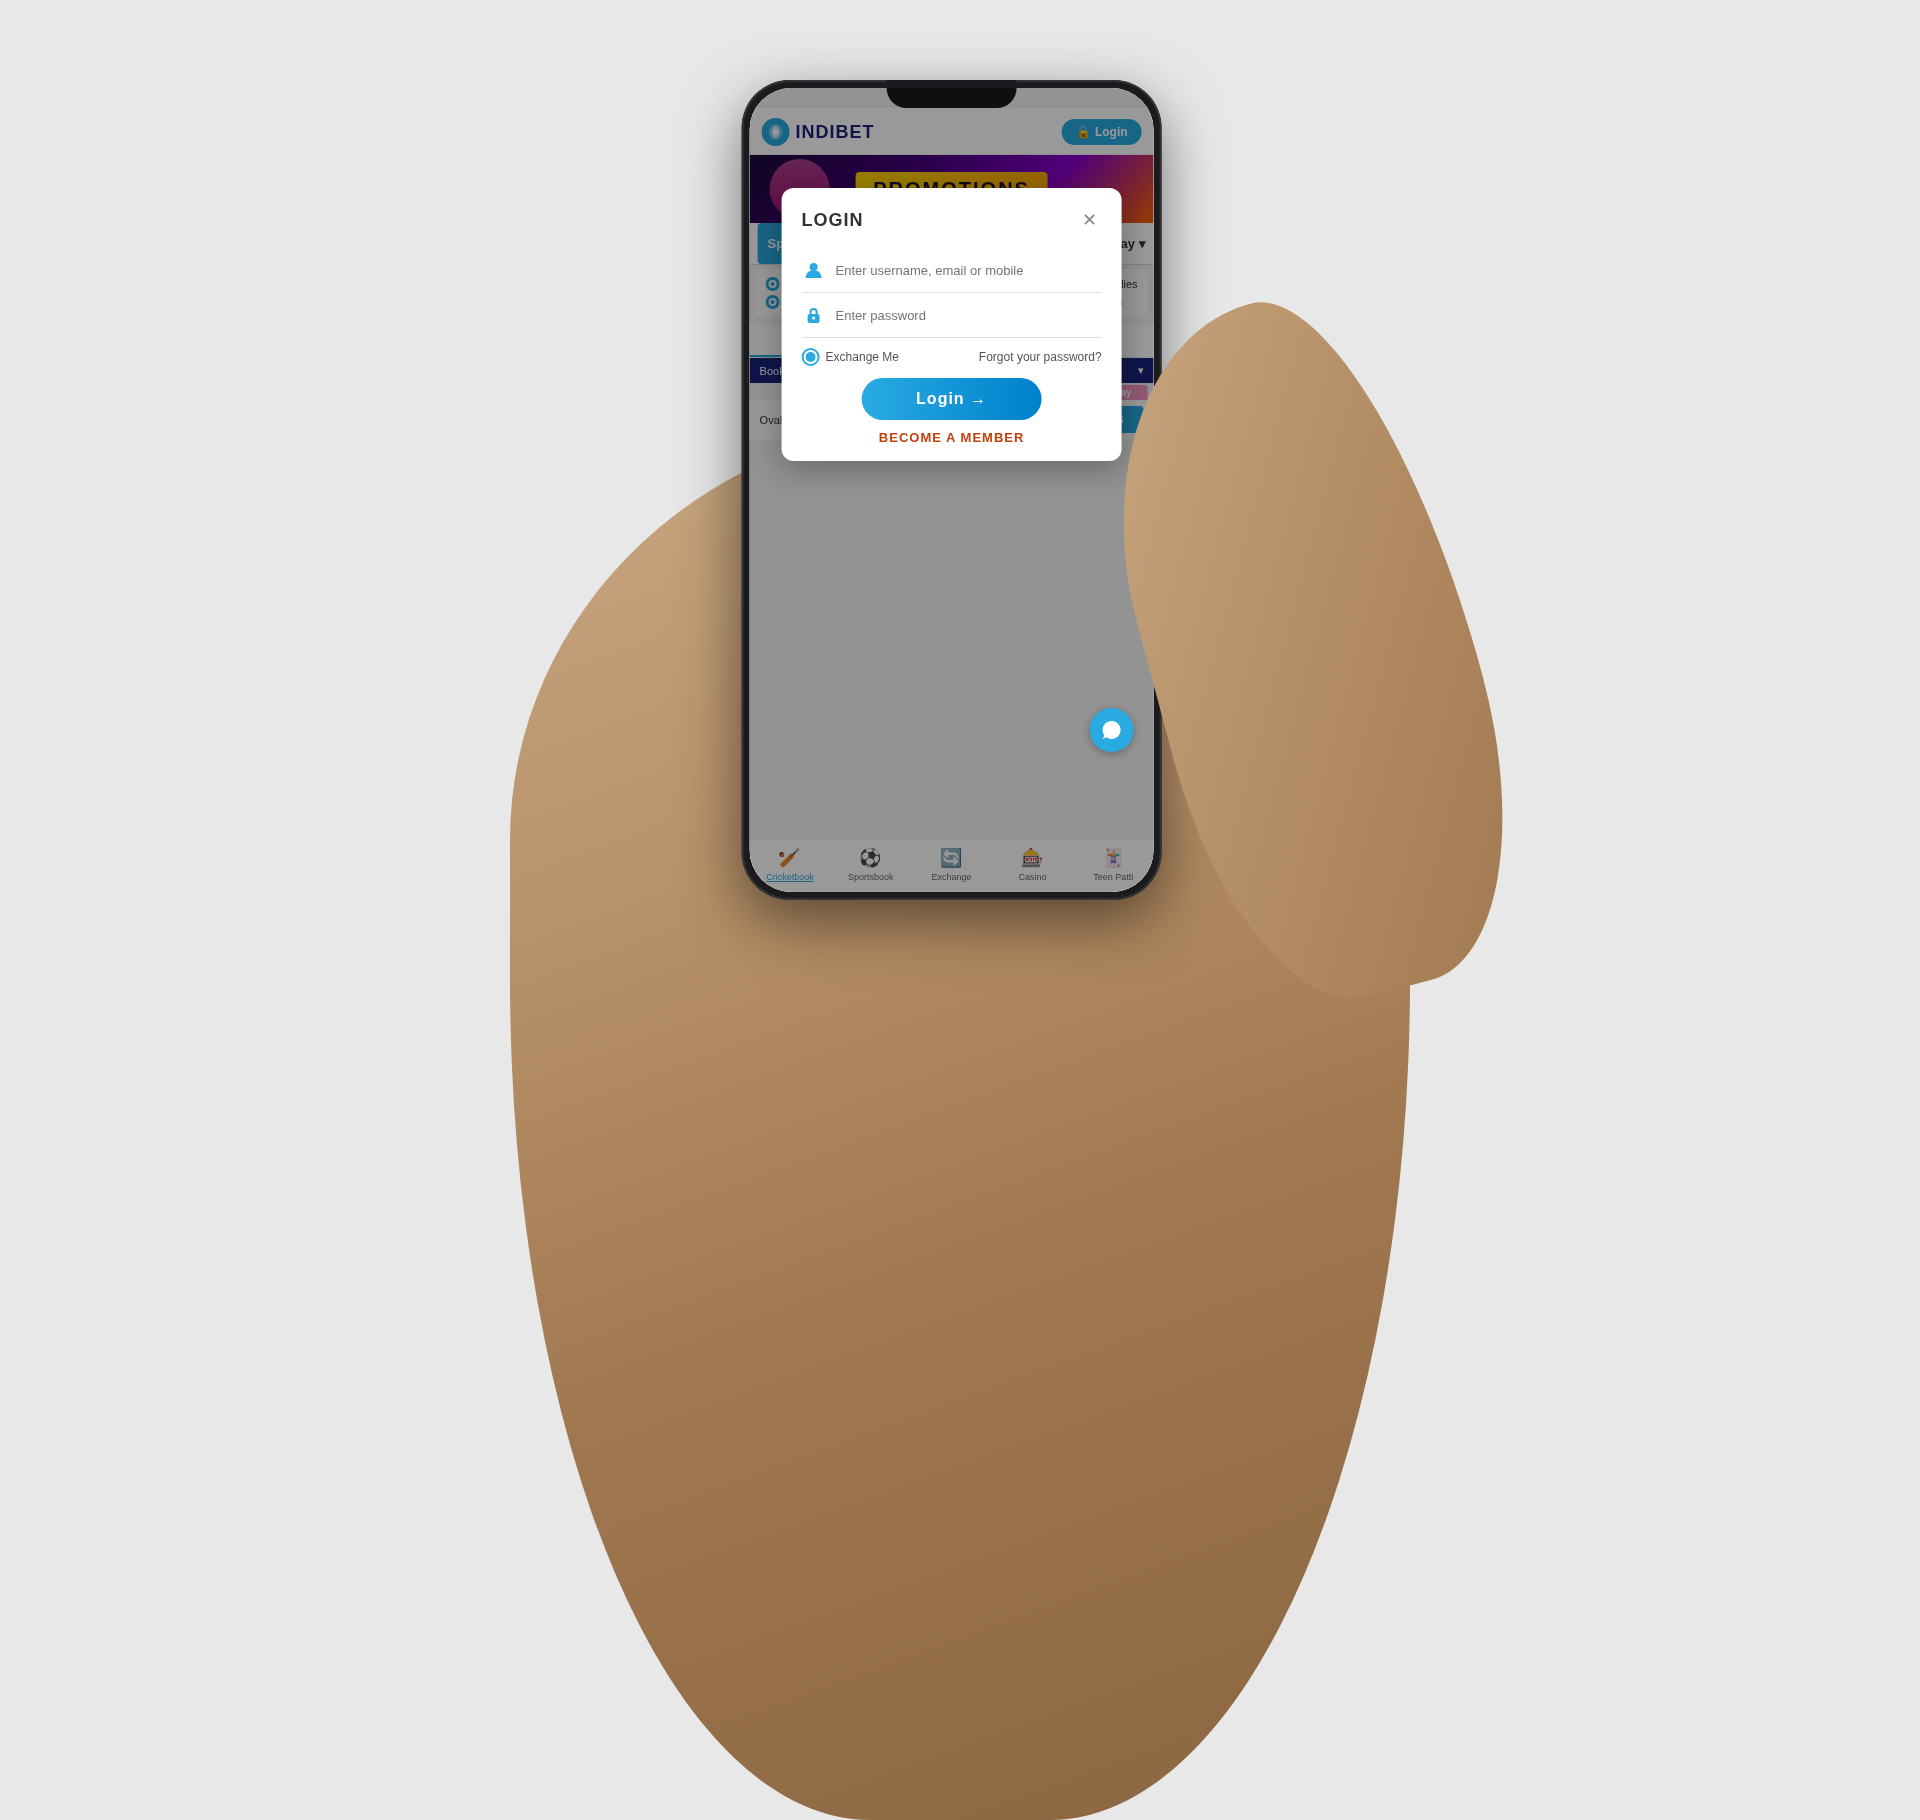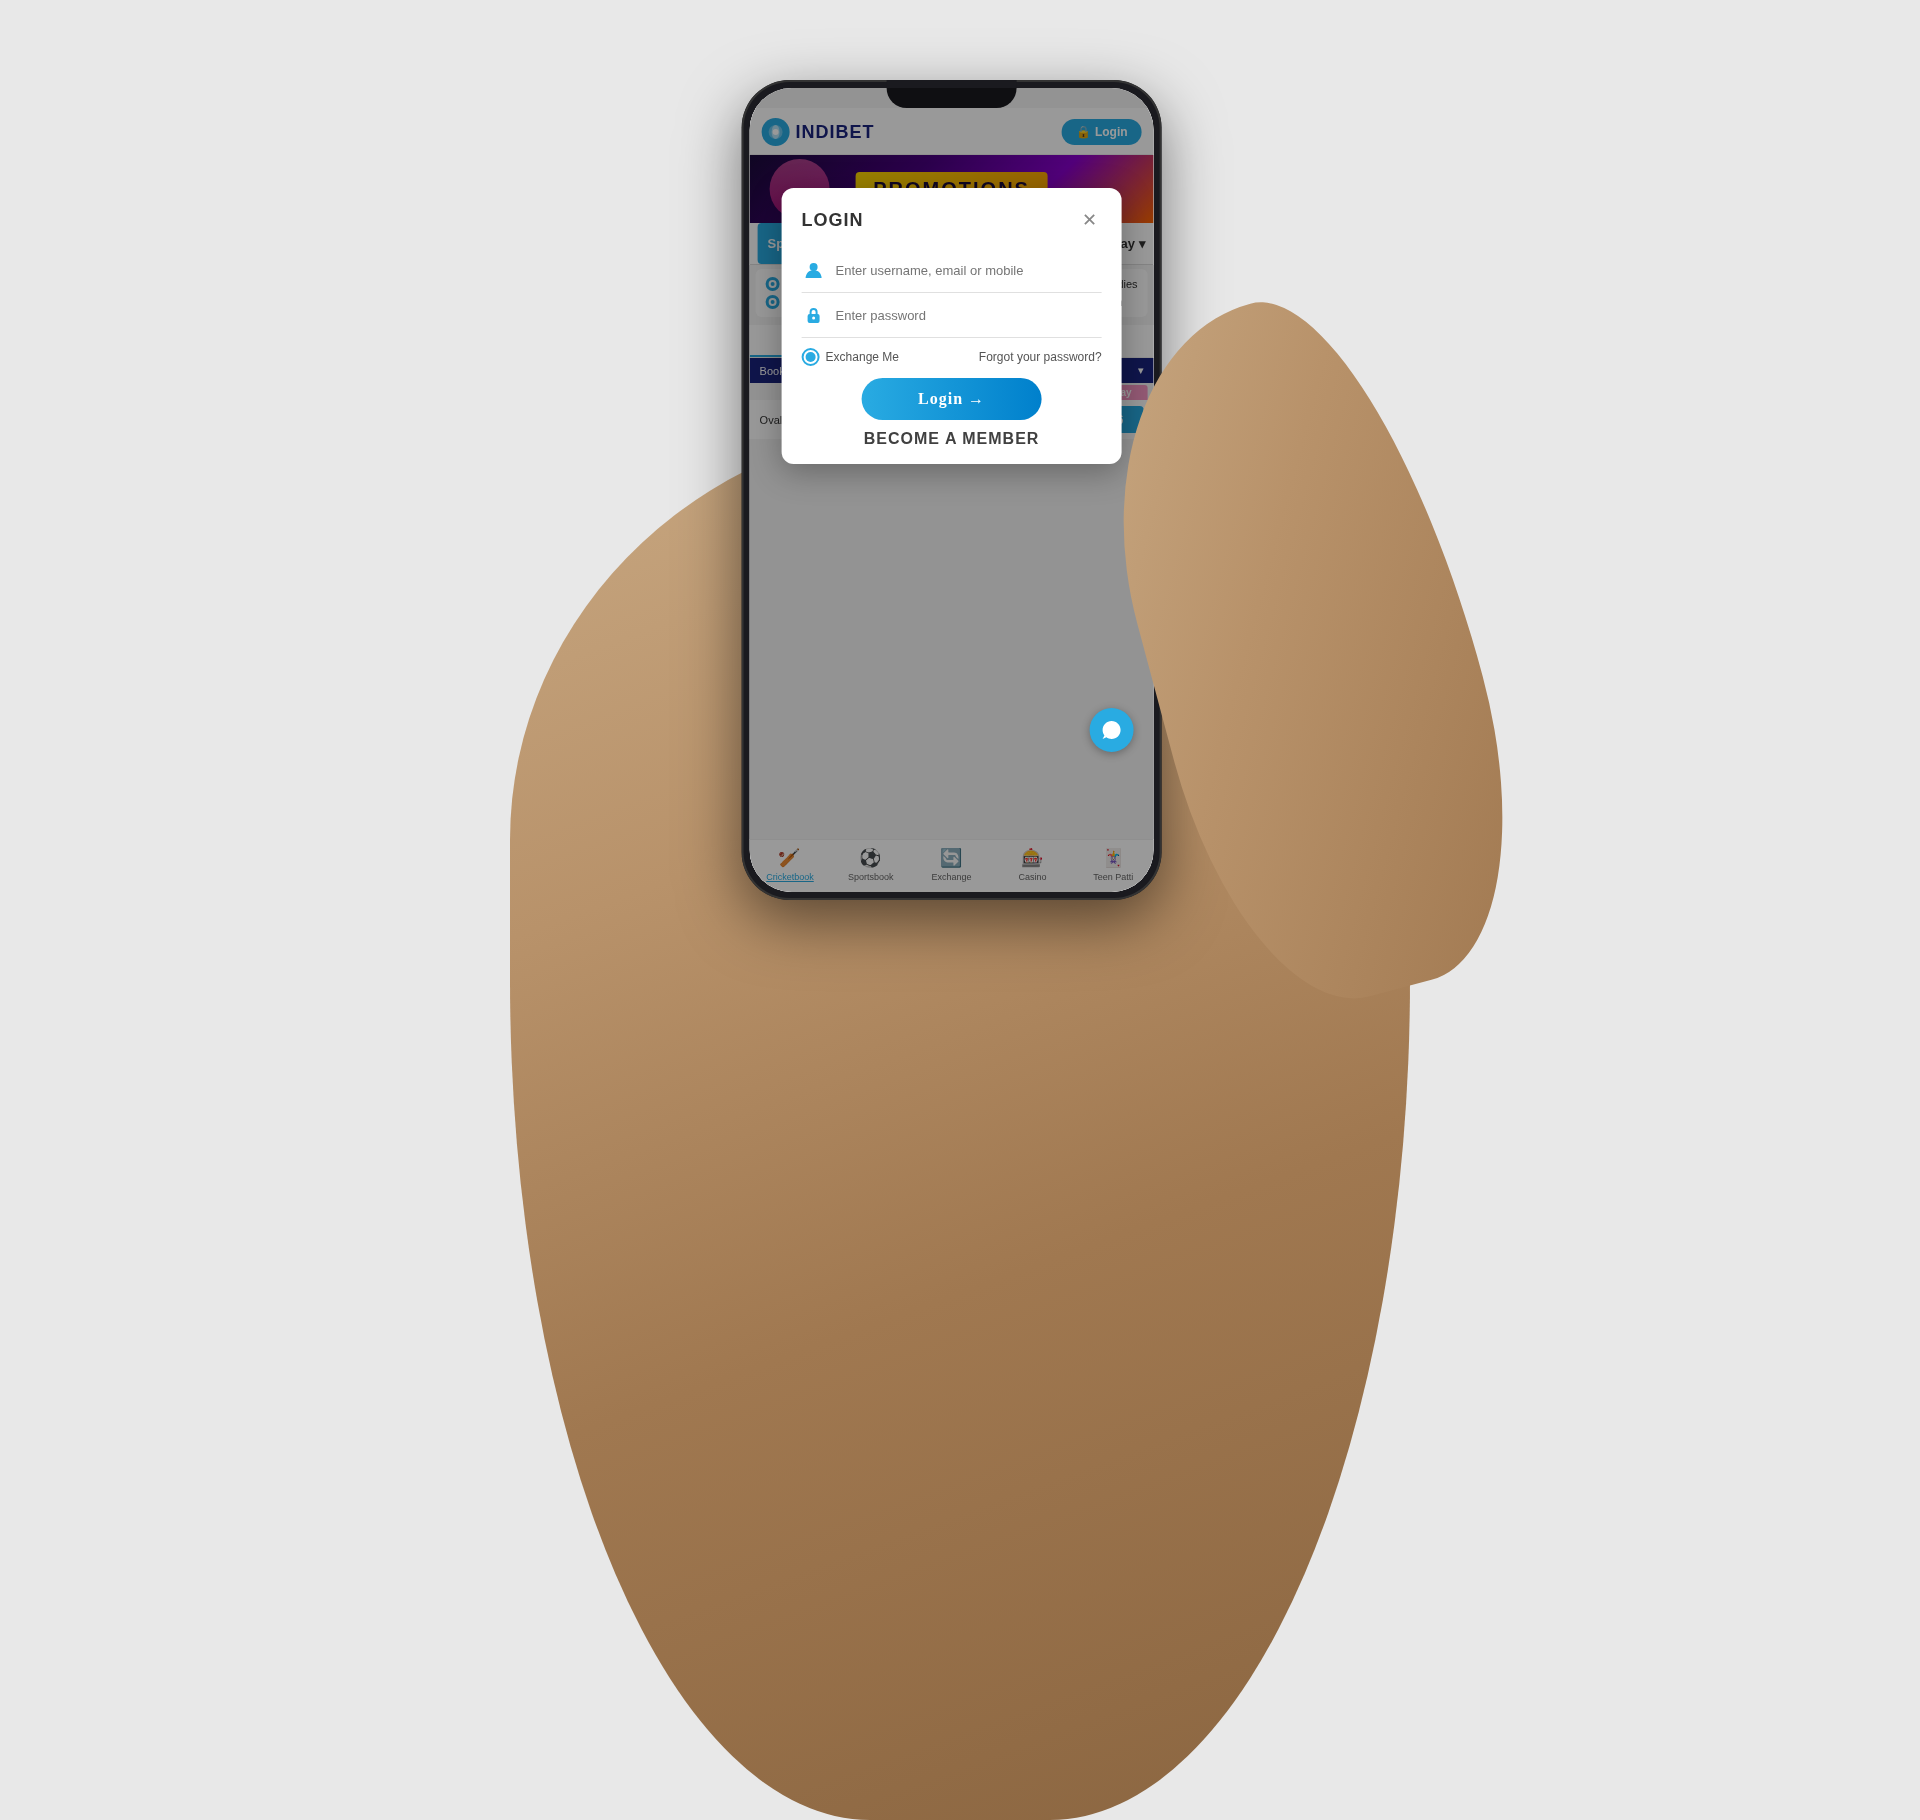--- a/index.html
+++ b/index.html
@@ -418,28 +418,27 @@
       color: white;
       border: none;
       border-radius: 24px;
       padding: 12px 0;
       width: 180px;
       font-size: 16px;
       font-weight: 700;
       cursor: pointer;
       margin: 12px auto 10px;
       letter-spacing: 1px;
-      font-family: Liberation Serif, serif;
     }
 
     .become-member {
       text-align: center;
-      font-size: 16px;
+      font-size: 13px;
       font-weight: 700;
-      color: #404040;
+      color: #c2410c;
       cursor: pointer;
       letter-spacing: 1px;
       margin-top: 4px;
     }
 
     
     .betting-tabs {
       background: white;
       display: flex;
       border-bottom: 1px solid #eee;

